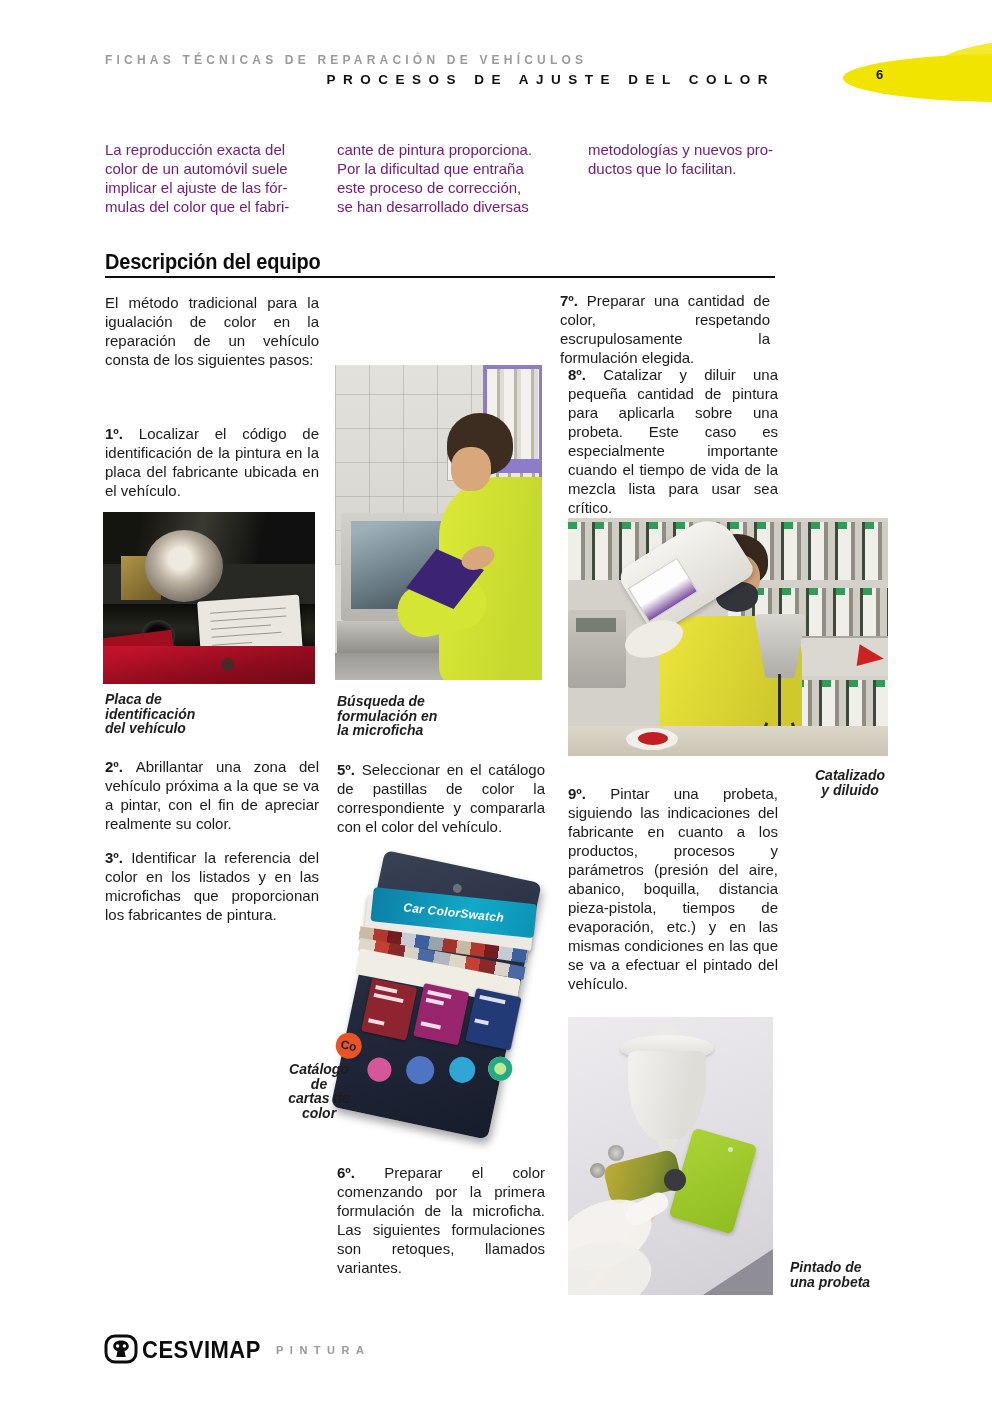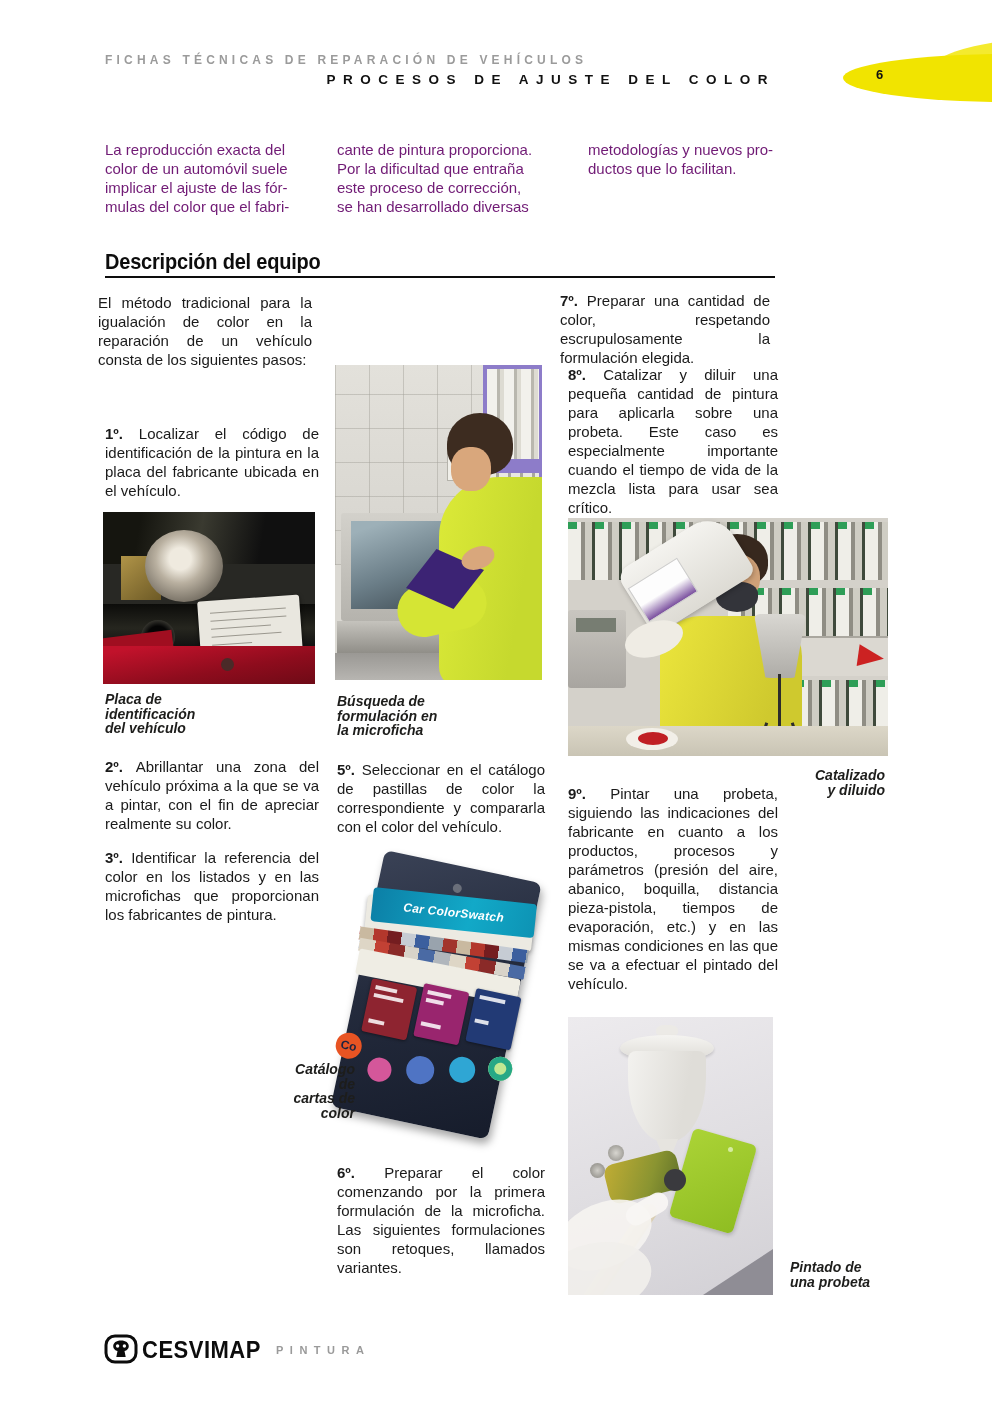--- a/index.html
+++ b/index.html
@@ -24,21 +24,21 @@
   .section-rule { position:absolute; left:105px; top:251px; width:670px; border-bottom:2.5px solid #0d0d0d; height:27px; }
   .section-title { font-size:20px; font-weight:bold; letter-spacing:-0.2px; color:#0d0d0d; display:inline-block; transform:scaleY(1.08); transform-origin:bottom left; }
 
   
   .para { position:absolute; font-size:15px; line-height:19px; text-align:justify; color:#1a1a1a; }
   .step-num { font-weight:bold; }
   .step-num::after { content:" "; }
 
   
   .caption { position:absolute; font-size:14px; font-weight:bold; font-style:italic; line-height:14.5px; color:#1d1d1b; white-space:pre-line; }
-  .cap-right { text-align:right; }
+  .cap-right { text-align:center; }
 
   
   .photo { position:absolute; overflow:hidden; background:#888; }
 
   
   #photo1 { left:103px; top:512px; width:212px; height:172px; background:#282824; }
   .p1-hose { position:absolute; left:-10px; top:-8px; width:240px; height:60px; background:linear-gradient(100deg,#15150f 20%,#3a3a30 45%,#101010 70%); }
   .p1-carb { position:absolute; left:42px; top:18px; width:78px; height:72px; border-radius:50%; background:radial-gradient(circle at 45% 40%, #efeadf 0 18%, #b9b0a0 40%, #7d766a 70%, #4a463e 100%); }
   .p1-gold { position:absolute; left:18px; top:44px; width:40px; height:44px; background:linear-gradient(140deg,#b09448,#6d5a26); }
   .p1-beam { position:absolute; left:0; top:92px; width:212px; height:44px; background:linear-gradient(#0c0c0a,#26261f 55%,#101010); }
@@ -156,21 +156,21 @@
 Por la dificultad que entraña
 este proceso de corrección,
 se han desarrollado diversas</div>
   <div class="intro-col" id="intro3">metodologías y nuevos pro-
 ductos que lo facilitan.</div>
 
   <div class="section-rule">
     <span class="section-title">Descripción del equipo</span>
   </div>
 
-  <div class="para" style="left:98px; top:293px; width:214px;">El método tradicional para la igualación de color en la reparación de un vehículo consta de los siguientes pasos:</div>
+  <div class="para" style="left:105px; top:293px; width:214px;">El método tradicional para la igualación de color en la reparación de un vehículo consta de los siguientes pasos:</div>
 
   <div class="para" style="left:105px; top:424px; width:214px;">
     <span class="step-num">1º.</span><span>Localizar el código de identificación de la pintura en la placa del fabricante ubicada en el vehículo.</span>
   </div>
 
   <div class="photo" id="photo1">
     <div class="p1-hose"></div>
     <div class="p1-gold"></div>
     <div class="p1-carb"></div>
     <div class="p1-beam"></div>

